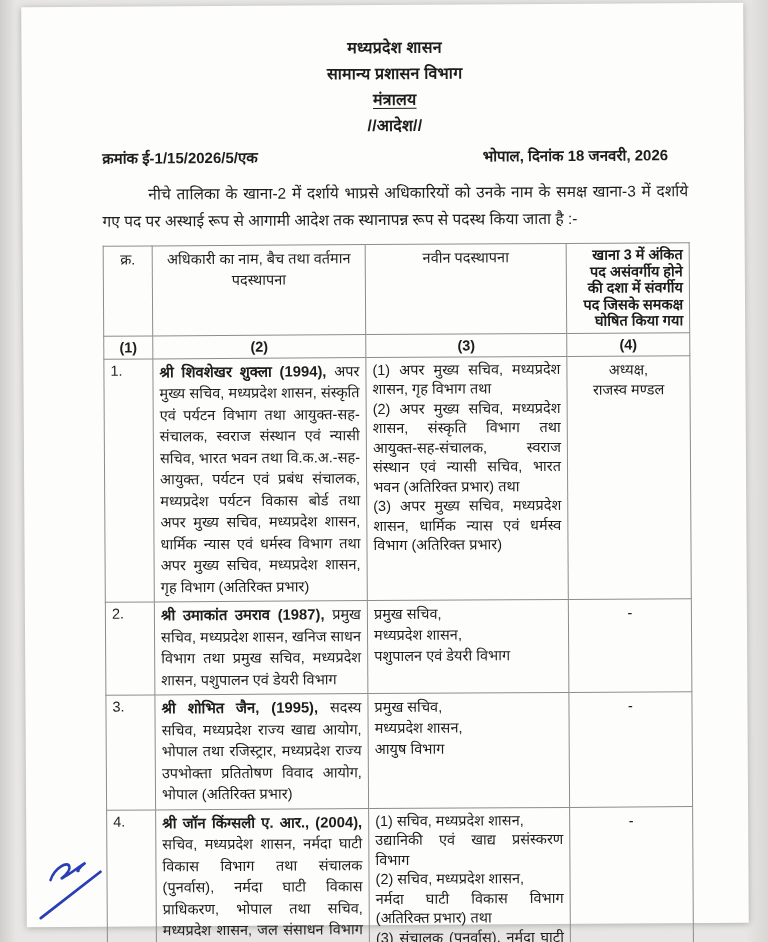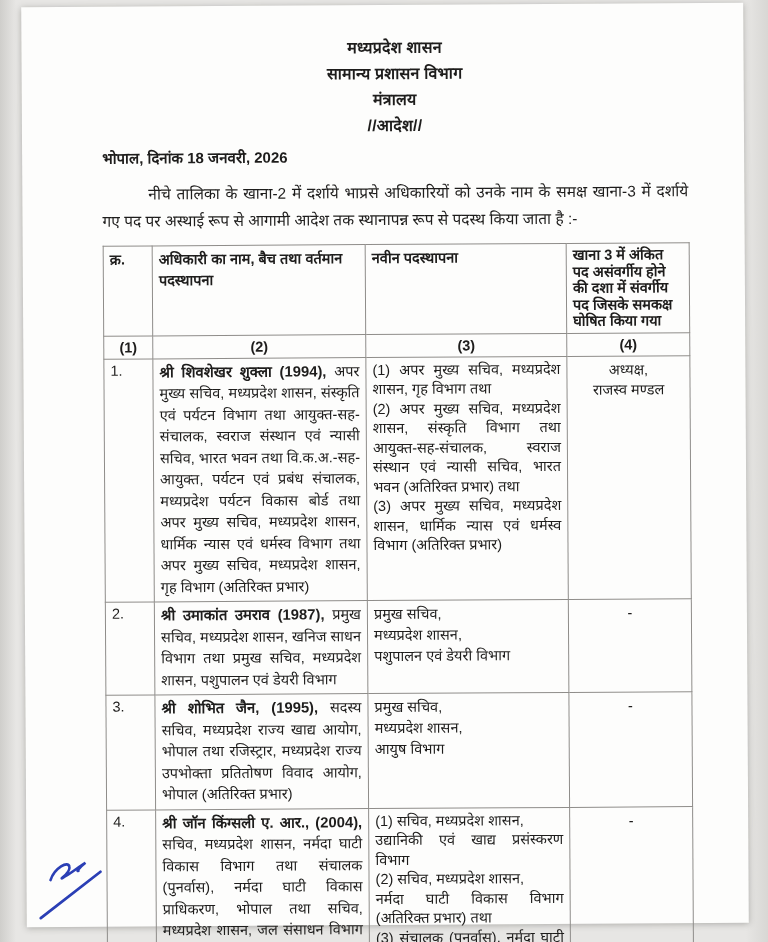--- a/index.html
+++ b/index.html
@@ -21,21 +21,21 @@
     padding: 30px 30px 0 80px;
     color: #1e1d1c;
   }
   .doc-header { text-align: center; width: 586px; }
   .doc-header .hl {
     font-weight: bold;
     font-size: 16px;
     line-height: 26px;
     letter-spacing: 0.2px;
   }
-  .doc-header .underlined { text-underline-offset: 3px; }
+  .doc-header .underlined { text-decoration: underline; text-underline-offset: 3px; }
   .ref-row {
     width: 586px;
     display: flex;
     justify-content: space-between;
     margin-top: 7px;
     font-weight: bold;
     font-size: 15px;
   }
   .ref-row .right { padding-right: 20px; }
   .intro {
@@ -55,22 +55,22 @@
   table.order-table td, table.order-table th {
     border: 1px solid #8f8d8a;
     vertical-align: top;
     padding: 3px 6px;
     font-size: 14.5px;
   }
   col.c1 { width: 49px; }
   col.c2 { width: 213px; }
   col.c3 { width: 201px; }
   col.c4 { width: 123px; }
-  th.head { font-weight: bold; text-align: left; font-size: 15px; line-height: 21px; padding-top: 6px; margin-top: 8px; }
-  th.head-small { font-weight: bold; text-align: left; font-size: 12.8px; line-height: 16.5px; padding-top: 4px; height: 74px; }
+  th.head { font-weight: normal; text-align: center; font-size: 15px; line-height: 21px; padding-top: 6px; margin-top: 8px; }
+  th.head-small { font-weight: bold; text-align: right; font-size: 12.8px; line-height: 16.5px; padding-top: 4px; height: 74px; }
   td.colnum { font-weight: bold; text-align: center; font-size: 14.5px; padding: 2px 0 3px; }
   td.sno { padding-left: 9px; padding-top: 5px; font-size: 14.5px; }
   td.cell-current { line-height: 21.5px; text-align: justify; padding-top: 5px; }
   td.cell-current .officer-name { font-weight: bold; font-size: 14.8px; }
   td.cell-new { line-height: 19.5px; white-space: pre-line; text-align: justify; padding-top: 5px; }
   td.cell-new.short { line-height: 21px; text-align: left; }
   td.cell-equiv { text-align: center; white-space: pre-line; line-height: 20px; padding-top: 5px; }
   tr.r1 { height: 198px; }
   tr.r2 { height: 93px; }
   tr.r3 { height: 106px; }
@@ -87,20 +87,21 @@
 <div class="page">
 
   <div class="doc-header">
     <div class="hl">मध्यप्रदेश शासन</div>
     <div class="hl">सामान्य प्रशासन विभाग</div>
     <div class="hl"><span class="underlined">मंत्रालय</span></div>
     <div class="hl">//आदेश//</div>
   </div>
 
   <div class="ref-row">
+    <span class="left">क्रमांक ई-1/15/2026/5/एक</span>
     <span class="right">भोपाल, दिनांक 18 जनवरी, 2026</span>
   </div>
 
   <p class="intro">नीचे तालिका के खाना-2 में दर्शाये भाप्रसे अधिकारियों को उनके नाम के समक्ष खाना-3 में दर्शाये गए पद पर अस्थाई रूप से आगामी आदेश तक स्थानापन्न रूप से पदस्थ किया जाता है :-</p>
 
   <table class="order-table">
     <colgroup>
         <col class="c1">
         <col class="c2">
         <col class="c3">

